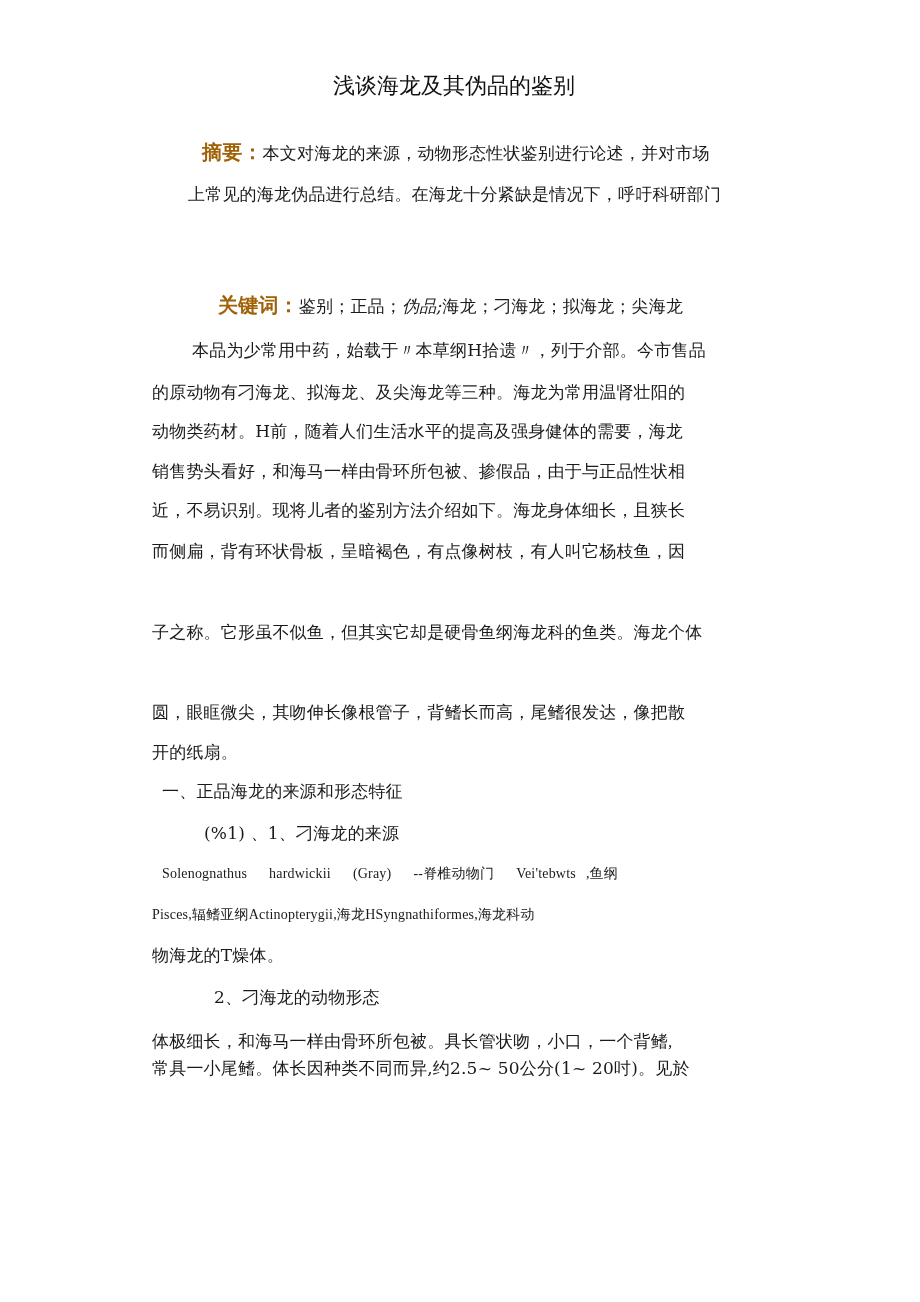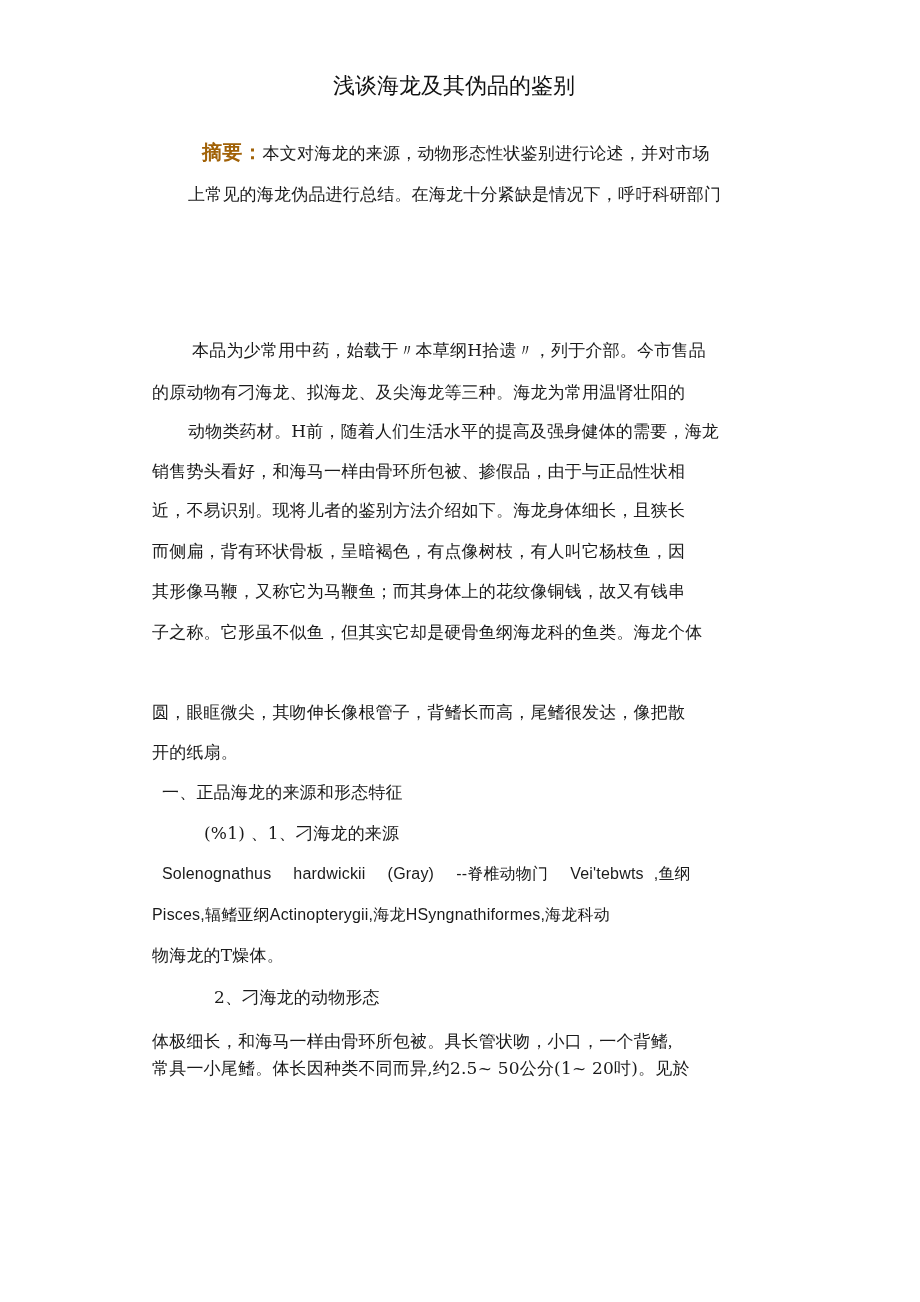--- a/index.html
+++ b/index.html
@@ -42,50 +42,52 @@
     .label-bold {
       font-family: "DejaVu Sans", "Liberation Sans", sans-serif;
       font-weight: bold;
       font-size: 20px;
       color: #a16207;
     }
     .italic {
       font-style: italic;
     }
     .mono {
-      font-family: Liberation Sans, sans-serif;
-      font-size: 16px;
+      font-family: Liberation Serif, serif;
+      font-size: 14px;
     }
     .gap-word { margin-right: 22px; }
   </style>
 </head>
 <body>
 
 <div class="page">
 
   <div class="title">浅谈海龙及其伪品的鉴别</div>
 
   <div class="line" style="left:202px; top:142px;">
     <span class="label-bold">摘要：</span><span>本文对海龙的来源，动物形态性状鉴别进行论述，并对市场</span>
   </div>
   <div class="line" style="left:152px; top:184px;margin-left:36px;">上常见的海龙伪品进行总结。在海龙十分紧缺是情况下，呼吁科研部门</div>
 
+  <div class="line" style="left:218px; top:295px;">
+    <span class="label-bold">关键词：</span><span>鉴别；正品；</span><span class="italic">伪品;</span><span>海龙；刁海龙；拟海龙；尖海龙</span>
+  </div>
 
   <div class="line" style="left:152px; top:382px;">的原动物有刁海龙、拟海龙、及尖海龙等三种。海龙为常用温肾壮阳的</div>
   <div class="line" style="left:192px; top:340px;">本品为少常用中药，始载于〃本草纲H拾遗〃，列于介部。今市售品</div>
-  <div class="line" style="left:152px; top:421px;margin-left:36px;">动物类药材。H前，随着人们生活水平的提高及强身健体的需要，海龙</div>
+  <div class="line" style="left:152px; top:421px;">动物类药材。H前，随着人们生活水平的提高及强身健体的需要，海龙</div>
   <div class="line" style="left:152px; top:461px;">销售势头看好，和海马一样由骨环所包被、掺假品，由于与正品性状相</div>
   <div class="line" style="left:152px; top:500px;">近，不易识别。现将儿者的鉴别方法介绍如下。海龙身体细长，且狭长</div>
   <div class="line" style="left:152px; top:541px;">而侧扁，背有环状骨板，呈暗褐色，有点像树枝，有人叫它杨枝鱼，因</div>
-  <div class="line" style="left:152px; top:581px;">其形像马鞭，又称它为马鞭鱼；而其身体上的花纹像铜钱，故又有钱串</div>
   <div class="line" style="left:152px; top:622px;">子之称。它形虽不似鱼，但其实它却是硬骨鱼纲海龙科的鱼类。海龙个体</div>
   <div class="line" style="left:152px; top:702px;">圆，眼眶微尖，其吻伸长像根管子，背鳍长而高，尾鳍很发达，像把散</div>
   <div class="line" style="left:152px; top:742px;">开的纸扇。</div>
 
-  <div class="line" style="left:162px; top:782px;">一、正品海龙的来源和形态特征</div>
+  <div class="line" style="left:162px; top:782px;font-family:Liberation Serif, serif;">一、正品海龙的来源和形态特征</div>
   <div class="line" style="left:162px; top:823px;margin-left:42px;">(%1) 、1、刁海龙的来源</div>
 
   <div class="line mono" style="left:162px; top:864px;">
     <span class="gap-word">Solenognathus</span><span class="gap-word">hardwickii</span><span class="gap-word">(Gray)</span><span class="gap-word">--脊椎动物门</span><span style="margin-right:10px;">Vei'tebwts</span><span>,鱼纲</span>
   </div>
   <div class="line mono" style="left:152px; top:905px;">Pisces,辐鳍亚纲Actinopterygii,海龙HSyngnathiformes,海龙科动</div>
   <div class="line" style="left:152px; top:945px;">物海龙的T燥体。</div>
 
   <div class="line" style="left:214px; top:987px;">2、刁海龙的动物形态</div>
 

